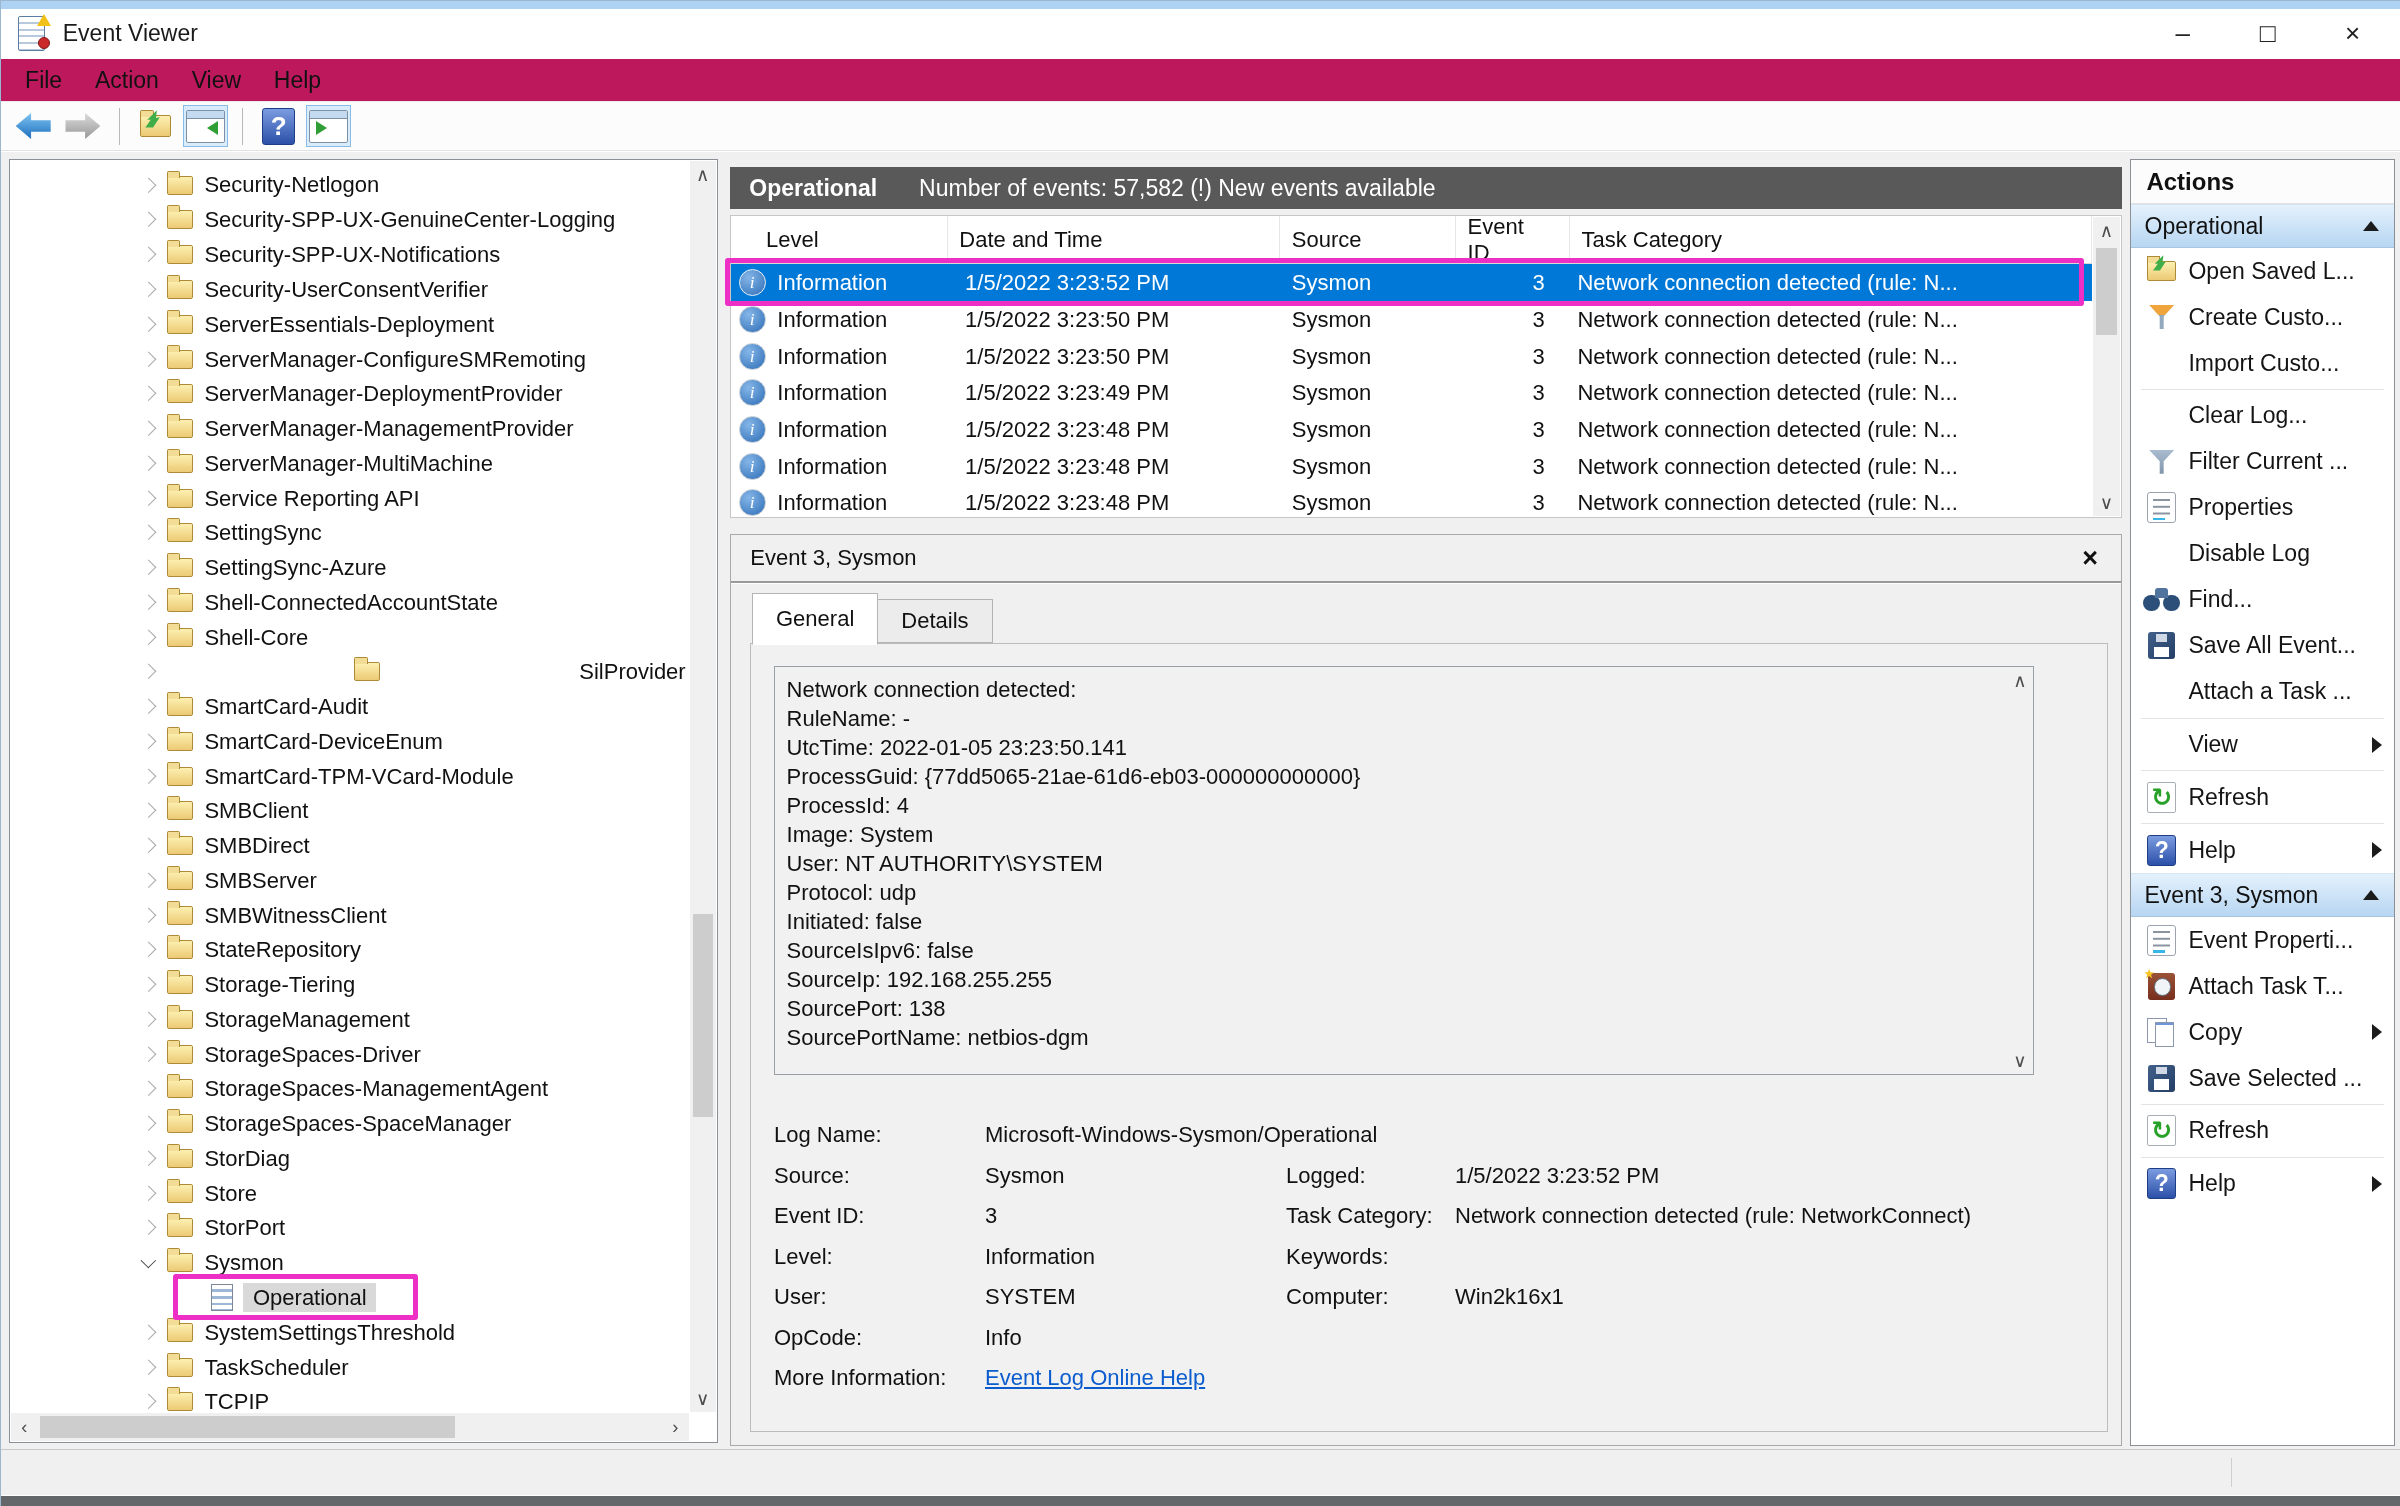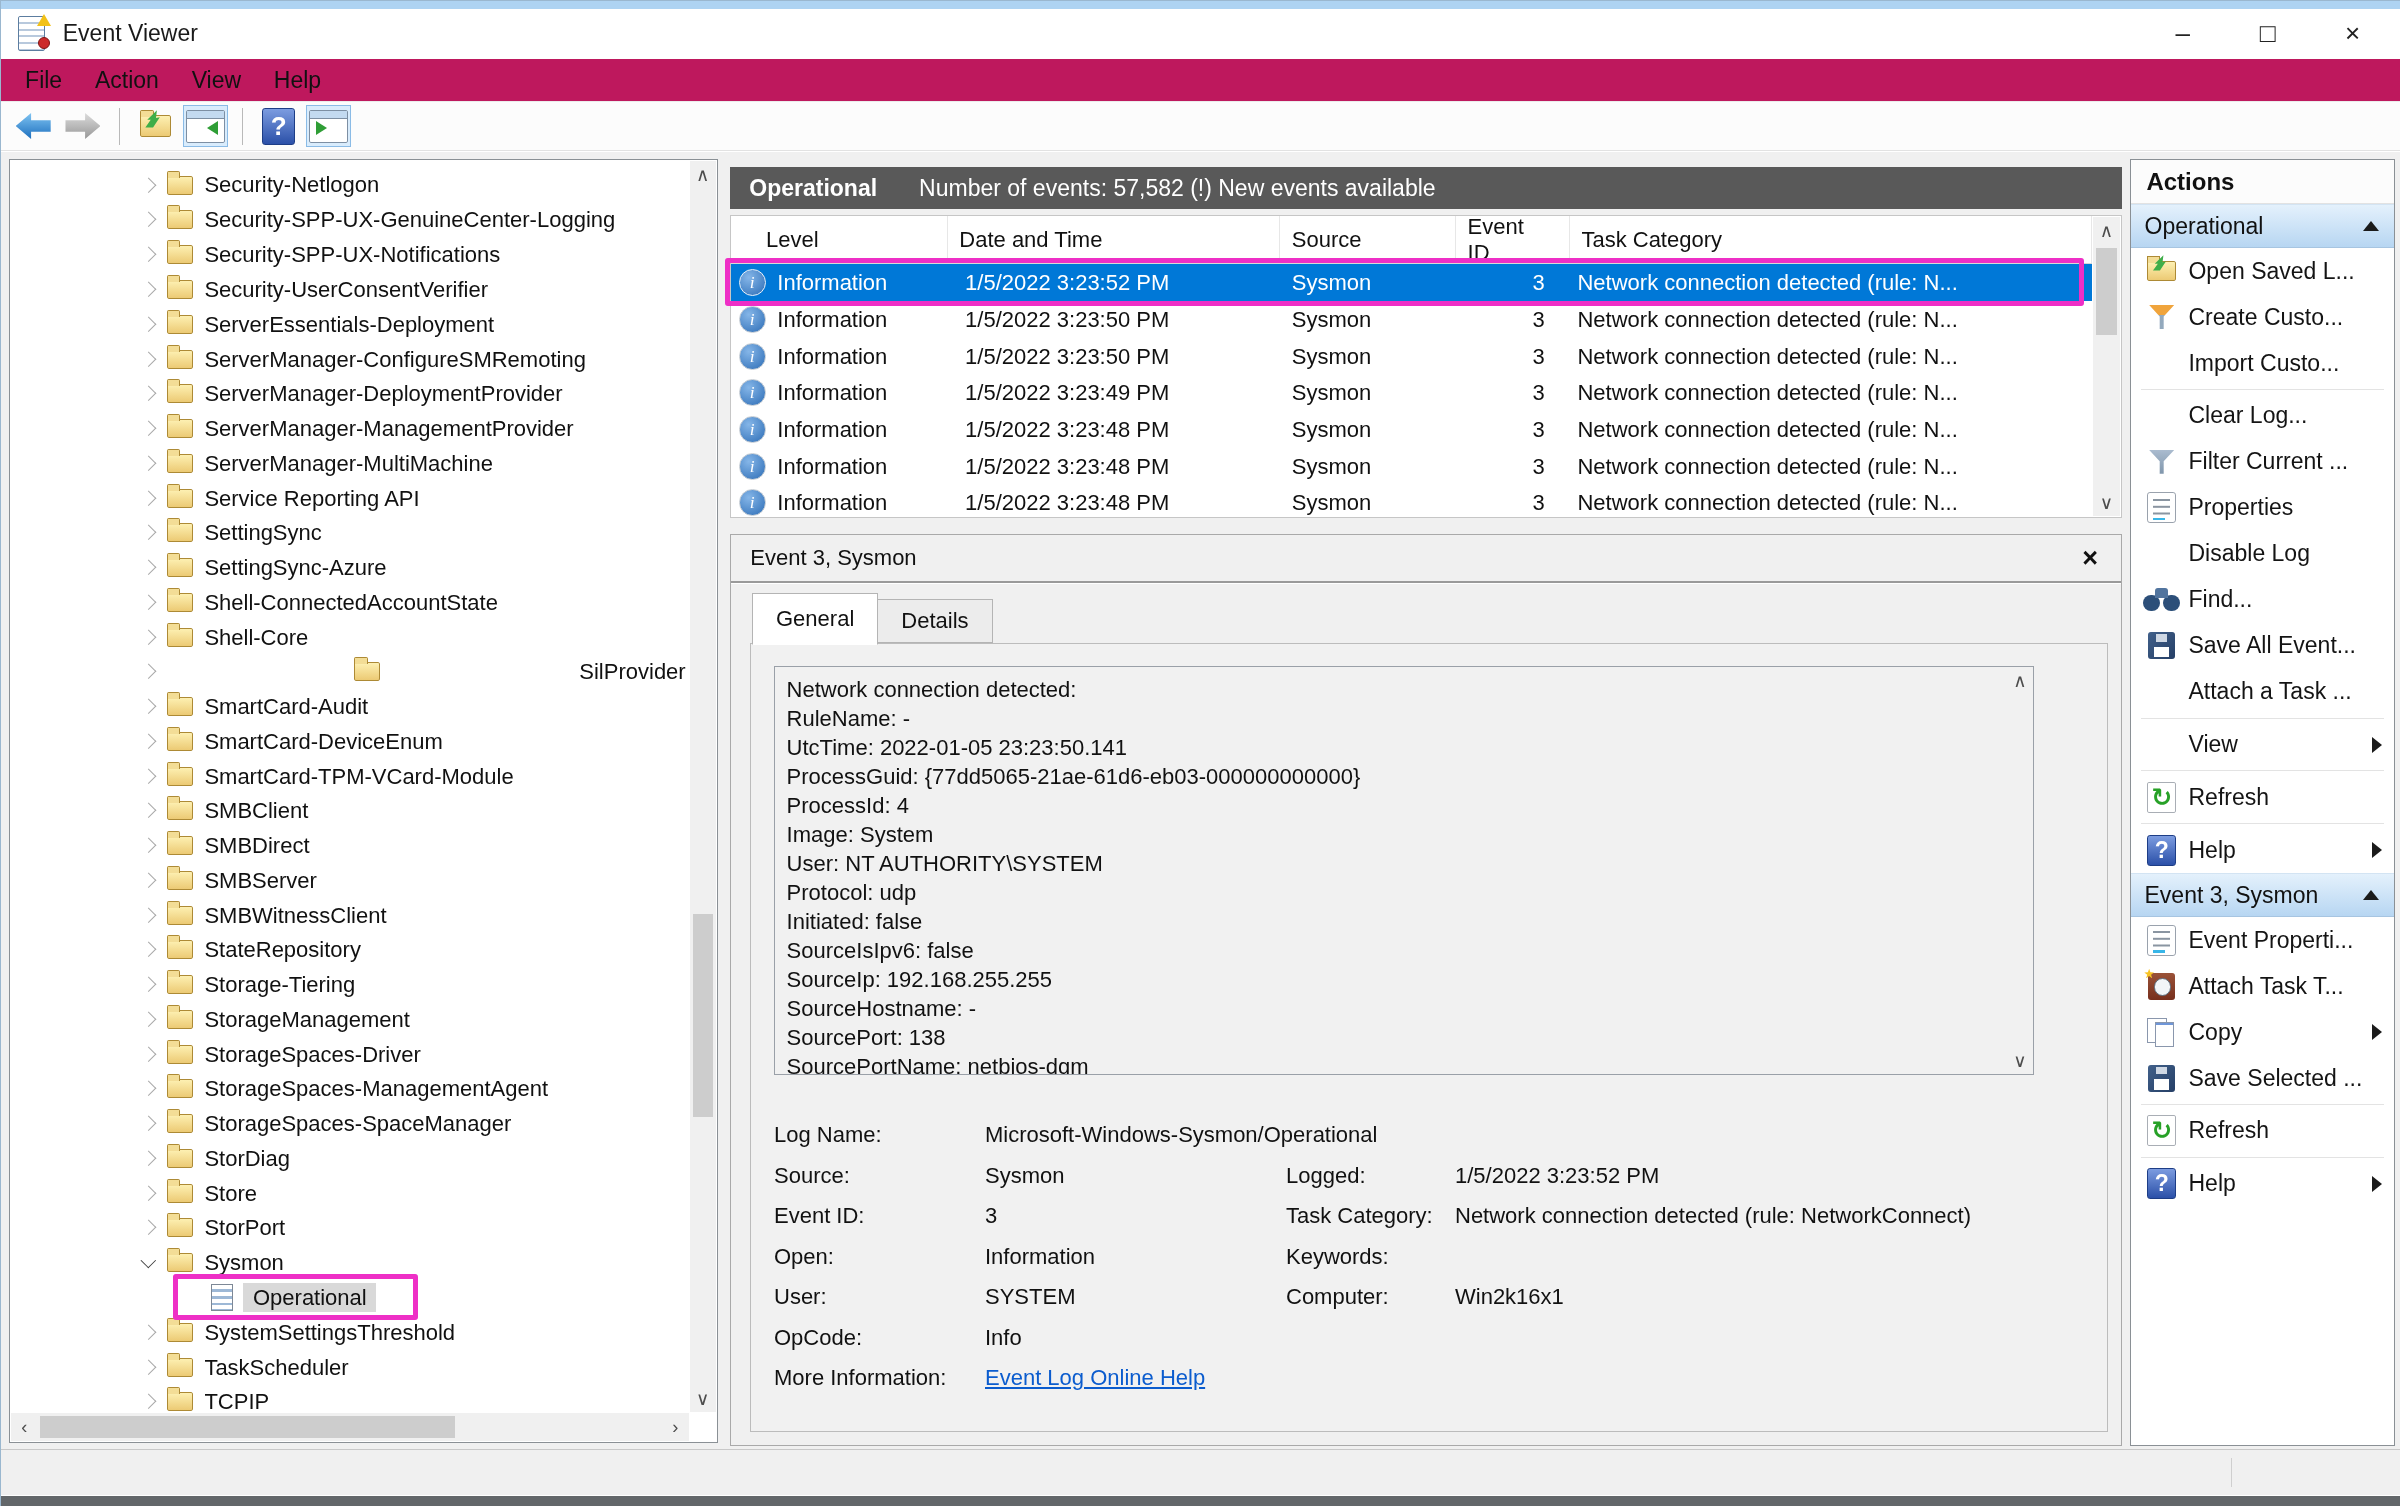--- a/index.html
+++ b/index.html
@@ -495,37 +495,36 @@
           <div class="pv-line">RuleName: -</div>
           <div class="pv-line">UtcTime: 2022-01-05 23:23:50.141</div>
           <div class="pv-line">ProcessGuid: {77dd5065-21ae-61d6-eb03-000000000000}</div>
           <div class="pv-line">ProcessId: 4</div>
           <div class="pv-line">Image: System</div>
           <div class="pv-line">User: NT AUTHORITY\SYSTEM</div>
           <div class="pv-line">Protocol: udp</div>
           <div class="pv-line">Initiated: false</div>
           <div class="pv-line">SourceIsIpv6: false</div>
           <div class="pv-line">SourceIp: 192.168.255.255</div>
-          <div class="pv-line">SourceHostname: -</div>
           <div class="pv-line">SourcePort: 138</div>
           <div class="pv-line">SourcePortName: netbios-dgm</div>
         </div>
       <div class="s-track pv-box-scroll" id="pv-box-scroll">
           <div class="s-arrow" style="top: 0px;">∧</div>
           <div class="s-arrow" style="bottom: 0px;">∨</div>
         </div>
     </div>
     <div id="pv-fields">
         <div class="fld" style="left: 43px; top: 587px;">Log Name:</div>
         <div class="fld" style="left: 254px; top: 587px;">Microsoft-Windows-Sysmon/Operational</div>
         <div class="fld" style="left: 43px; top: 628px;">Source:</div>
         <div class="fld" style="left: 254px; top: 628px;">Sysmon</div>
         <div class="fld" style="left: 43px; top: 668px;">Event ID:</div>
         <div class="fld" style="left: 254px; top: 668px;">3</div>
-        <div class="fld" style="left: 43px; top: 709px;">Open:</div>
+        <div class="fld" style="left: 43px; top: 709px;">Level:</div>
         <div class="fld" style="left: 254px; top: 709px;">Information</div>
         <div class="fld" style="left: 43px; top: 749px;">User:</div>
         <div class="fld" style="left: 254px; top: 749px;">SYSTEM</div>
         <div class="fld" style="left: 43px; top: 790px;">OpCode:</div>
         <div class="fld" style="left: 254px; top: 790px;">Info</div>
         <div class="fld" style="left: 43px; top: 830px;">More Information:</div>
         <div class="fld link" style="left: 254px; top: 830px;">Event Log Online Help</div>
         <div class="fld" style="left: 555px; top: 628px;">Logged:</div>
         <div class="fld" style="left: 724px; top: 628px;">1/5/2022 3:23:52 PM</div>
         <div class="fld" style="left: 555px; top: 668px;">Task Category:</div>

